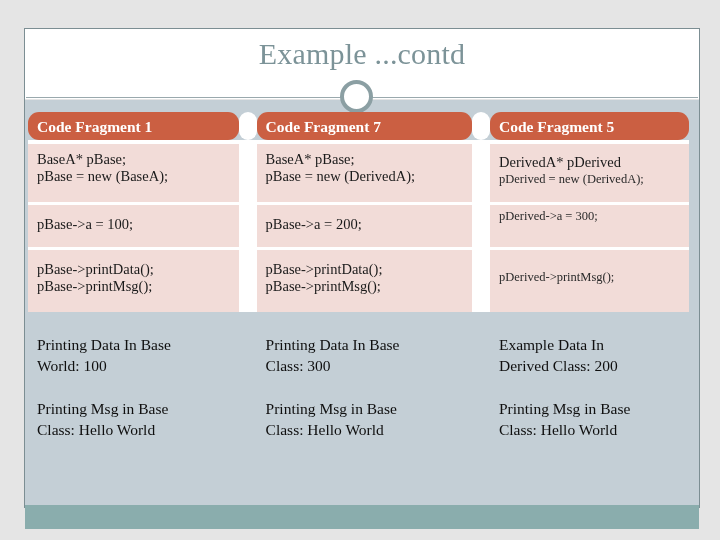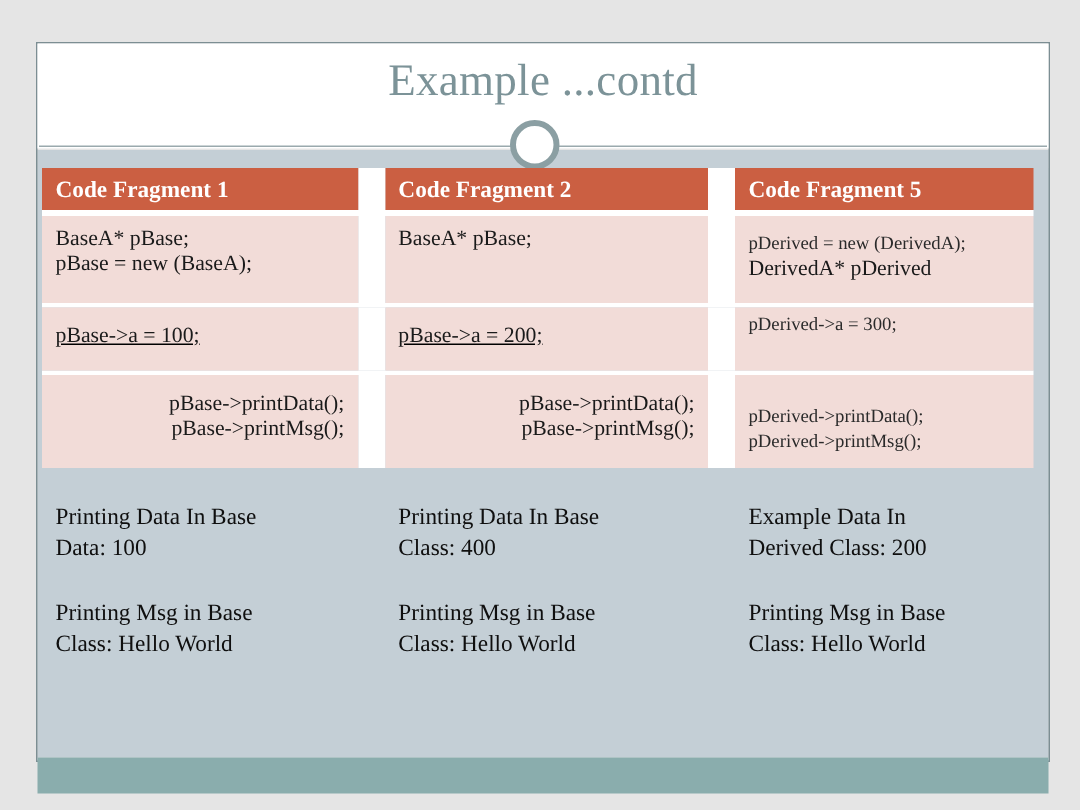--- a/index.html
+++ b/index.html
@@ -116,20 +116,21 @@
   .c1 { width: 218px; }
   .gap { width: 7px; }
   .c2 { width: 223px; }
   .c3 { width: 206px; }
 
   
   .hrow .cell {
     background: #cb5f42;
     height: 28px;
     padding: 3px 9px 0 9px;
+    border-radius: 11px;
   }
   .hrow .gap { background: #ffffff; height: 28px; }
   .hlabel {
     color: #ffffff;
     font-family: "Liberation Serif", serif;
     font-weight: bold;
     font-size: 15.5px;
     line-height: 24px;
     white-space: nowrap;
   }
@@ -163,22 +164,22 @@
   
   .prow.r1 .cell { height: 58px; }
   .prow.r2 .cell { height: 42px; }
   .prow.r3 .cell { height: 62px; }
 
   
   .prow .c3 .code { margin-top: 0; }
   .prow.r1 .c3 .shift { margin-top: 3px; }
   .prow.r2 .c3 .shift { margin-top: -4px; }
   .prow.r3 .c3 .shift { margin-top: 12px; }
-  .prow.r2 .c1 .shift, .prow.r2 .c2 .shift { margin-top: 4px; text-decoration: underline; }
-  .prow.r3 .c1 .shift, .prow.r3 .c2 .shift { margin-top: 4px; text-align: right; }
+  .prow.r2 .c1 .shift, .prow.r2 .c2 .shift { margin-top: 4px; }
+  .prow.r3 .c1 .shift, .prow.r3 .c2 .shift { margin-top: 4px; }
 
   
   .orow {
     display: flex;
     width: 661px;
   }
   .orow .cell {
     background: transparent;
     padding: 0 9px;
   }
@@ -220,48 +221,49 @@
   <div class="bottom-bar"></div>
 
   <div class="table">
 
     <div class="trow hrow">
       <div class="cell c1">
         <div class="hlabel">Code Fragment 1</div>
       </div>
       <div class="cell gap"></div>
       <div class="cell c2">
-        <div class="hlabel">Code Fragment 2</div>
+        <div class="hlabel">Code Fragment 7</div>
       </div>
       <div class="cell gap"></div>
       <div class="cell c3">
         <div class="hlabel">Code Fragment 5</div>
       </div>
     </div>
 
     <div class="hspacer"></div>
 
     <div class="trow prow r1">
       <div class="cell c1">
         <div class="shift">
           <div class="code">BaseA* pBase;</div>
           <div class="code">pBase = new (BaseA);</div>
         </div>
       </div>
       <div class="cell gap"></div>
       <div class="cell c2">
         <div class="shift">
           <div class="code">BaseA* pBase;</div>
-        </div>
-      </div>
-      <div class="cell gap"></div>
-      <div class="cell c3">
-        <div class="shift">
+          <div class="code">pBase = new (DerivedA);</div>
+        </div>
+      </div>
+      <div class="cell gap"></div>
+      <div class="cell c3">
+        <div class="shift">
+          <div class="code">DerivedA* pDerived</div>
           <div class="code small">pDerived = new (DerivedA);</div>
-          <div class="code">DerivedA* pDerived</div>
         </div>
       </div>
     </div>
 
     <div class="rowsep"></div>
 
     <div class="trow prow r2">
       <div class="cell c1">
         <div class="shift">
           <div class="code">pBase-&gt;a = 100;</div>
@@ -293,37 +295,36 @@
       <div class="cell gap"></div>
       <div class="cell c2">
         <div class="shift">
           <div class="code">pBase-&gt;printData();</div>
           <div class="code">pBase-&gt;printMsg();</div>
         </div>
       </div>
       <div class="cell gap"></div>
       <div class="cell c3">
         <div class="shift">
-          <div class="code small">pDerived-&gt;printData();</div>
           <div class="code small">pDerived-&gt;printMsg();</div>
         </div>
       </div>
     </div>
 
     <div class="ospacer1"></div>
 
     <div class="orow">
       <div class="cell c1">
         <div class="outtext">Printing Data In Base</div>
-        <div class="outtext">Data: 100</div>
+        <div class="outtext">World: 100</div>
       </div>
       <div class="cell gap"></div>
       <div class="cell c2">
         <div class="outtext">Printing Data In Base</div>
-        <div class="outtext">Class: 400</div>
+        <div class="outtext">Class: 300</div>
       </div>
       <div class="cell gap"></div>
       <div class="cell c3">
         <div class="outtext">Example Data In</div>
         <div class="outtext">Derived Class: 200</div>
       </div>
     </div>
 
     <div class="ospacer2"></div>
 

